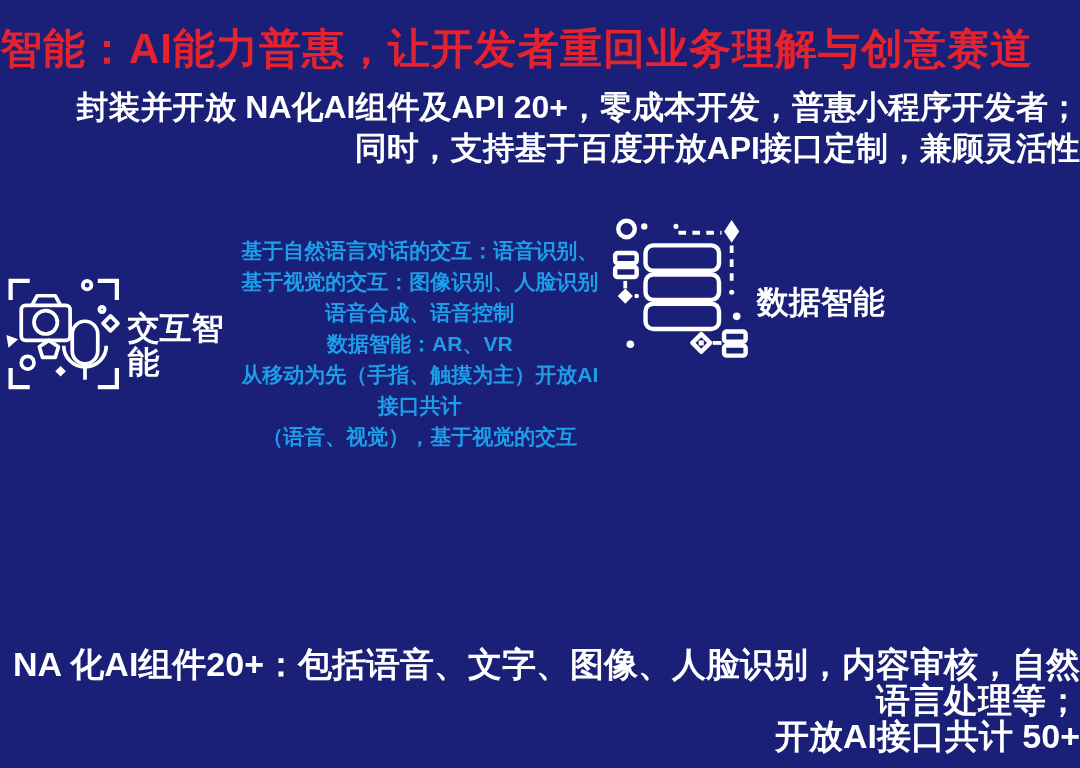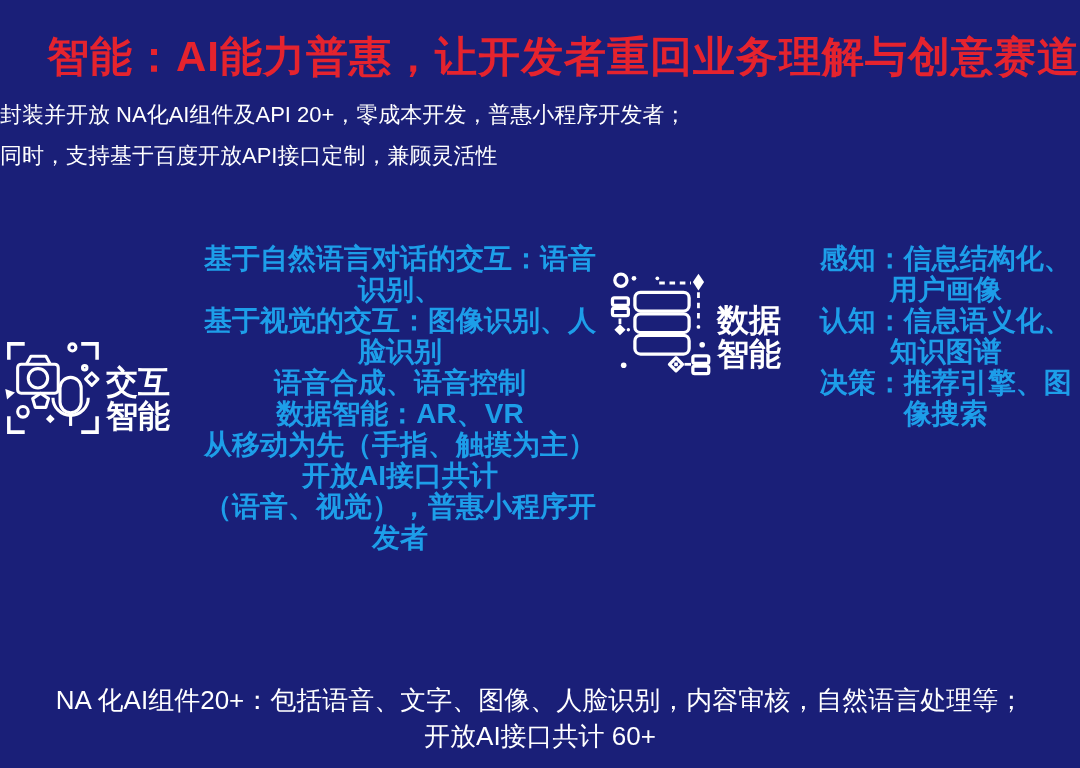--- a/index.html
+++ b/index.html
@@ -10,33 +10,33 @@
   .slide{
     position:relative;
     width:1080px;height:768px;
     background:var(--bg);
     font-family:"Liberation Sans","DejaVu Sans",sans-serif;
     color:var(--white);
     overflow:hidden;
     margin:0 auto;
   }
   .page-title{
-    padding-top:32px;
-    text-align:right;
+    padding-top:24px;
+    text-align:left;
     font-size:42px;
     line-height:50px;
     font-weight:bold;
     color:var(--red);
     letter-spacing:1px;
   }
   .subtitle{
-    text-align:left;
-    font-size:22px;
+    text-align:right;
+    font-size:32px;
     line-height:34px;
-    font-weight:normal;
+    font-weight:bold;
     color:var(--white);
   }
   .subtitle.first{margin-top:16px;}
   .subtitle.second{margin-top:7px;}
   .columns{
     display:flex;
     margin-top:50px;
     align-items:flex-start;
   }
   .column{
@@ -51,33 +51,33 @@
   .col-title{
     margin-top:22px;
     font-size:32px;
     line-height:34px;
     font-weight:bold;
     color:var(--white);
   }
   .col-lines{
     margin-top:20px;
     text-align:center;
-    font-size:28px;
+    font-size:21px;
     line-height:31px;
     font-weight:bold;
     color:var(--cyan);
   }
   .footer{
     position:absolute;
     left:0;right:0;
     bottom:14px;
-    text-align:center;
-    font-size:26px;
+    text-align:right;
+    font-size:34px;
     line-height:36px;
-    font-weight:normal;
+    font-weight:bold;
     color:var(--white);
   }
 </style>
 </head>
 <body>
 
 <div class="slide">
 
   <div class="page-title">智能：AI能力普惠，让开发者重回业务理解与创意赛道</div>
   <div class="subtitle first">封装并开放 NA化AI组件及API 20+，零成本开发，普惠小程序开发者；</div>
@@ -113,21 +113,21 @@
           </g>
         </svg>
       </div>
       <div class="col-title">交互智能</div>
       <div class="col-lines">
         <div>基于自然语言对话的交互：语音识别、</div>
         <div>基于视觉的交互：图像识别、人脸识别</div>
         <div>语音合成、语音控制</div>
         <div>数据智能：AR、VR</div>
         <div>从移动为先（手指、触摸为主）开放AI接口共计</div>
-        <div>（语音、视觉），普惠小程序开发者</div>
+        <div>（语音、视觉），基于视觉的交互</div>
       </div>
     </div>
 
     <div class="column right">
       <div class="icon-box">
         <svg viewBox="0 0 120 120" aria-hidden="true">
           <g fill="none" stroke="#ffffff" stroke-width="3.5" stroke-linejoin="round">
             <rect x="32" y="24" width="58" height="20" rx="6"></rect>
             <rect x="32" y="47" width="58" height="20" rx="6"></rect>
             <rect x="32" y="70" width="58" height="20" rx="6"></rect>
@@ -151,27 +151,22 @@
             <circle cx="25" cy="64" r="1.8"></circle>
             <circle cx="100" cy="61" r="2"></circle>
             <circle cx="20" cy="102" r="3"></circle>
             <circle cx="104" cy="80" r="3"></circle>
             <rect x="74" y="99" width="4" height="4"></rect>
           </g>
           <path d="M85 101 H92" stroke="#ffffff" stroke-width="3" fill="none"></path>
         </svg>
       </div>
       <div class="col-title">数据智能</div>
-      <div class="col-lines">
-        <div>感知：信息结构化、用户画像</div>
-        <div>认知：信息语义化、知识图谱</div>
-        <div>决策：推荐引擎、图像搜索</div>
-      </div>
     </div>
 
   </div>
 
   <div class="footer">
     <div>NA 化AI组件20+：包括语音、文字、图像、人脸识别，内容审核，自然语言处理等；</div>
-    <div>开放AI接口共计 60+</div>
+    <div>开放AI接口共计 50+</div>
   </div>
 
 </div>
 
 </body></html>

